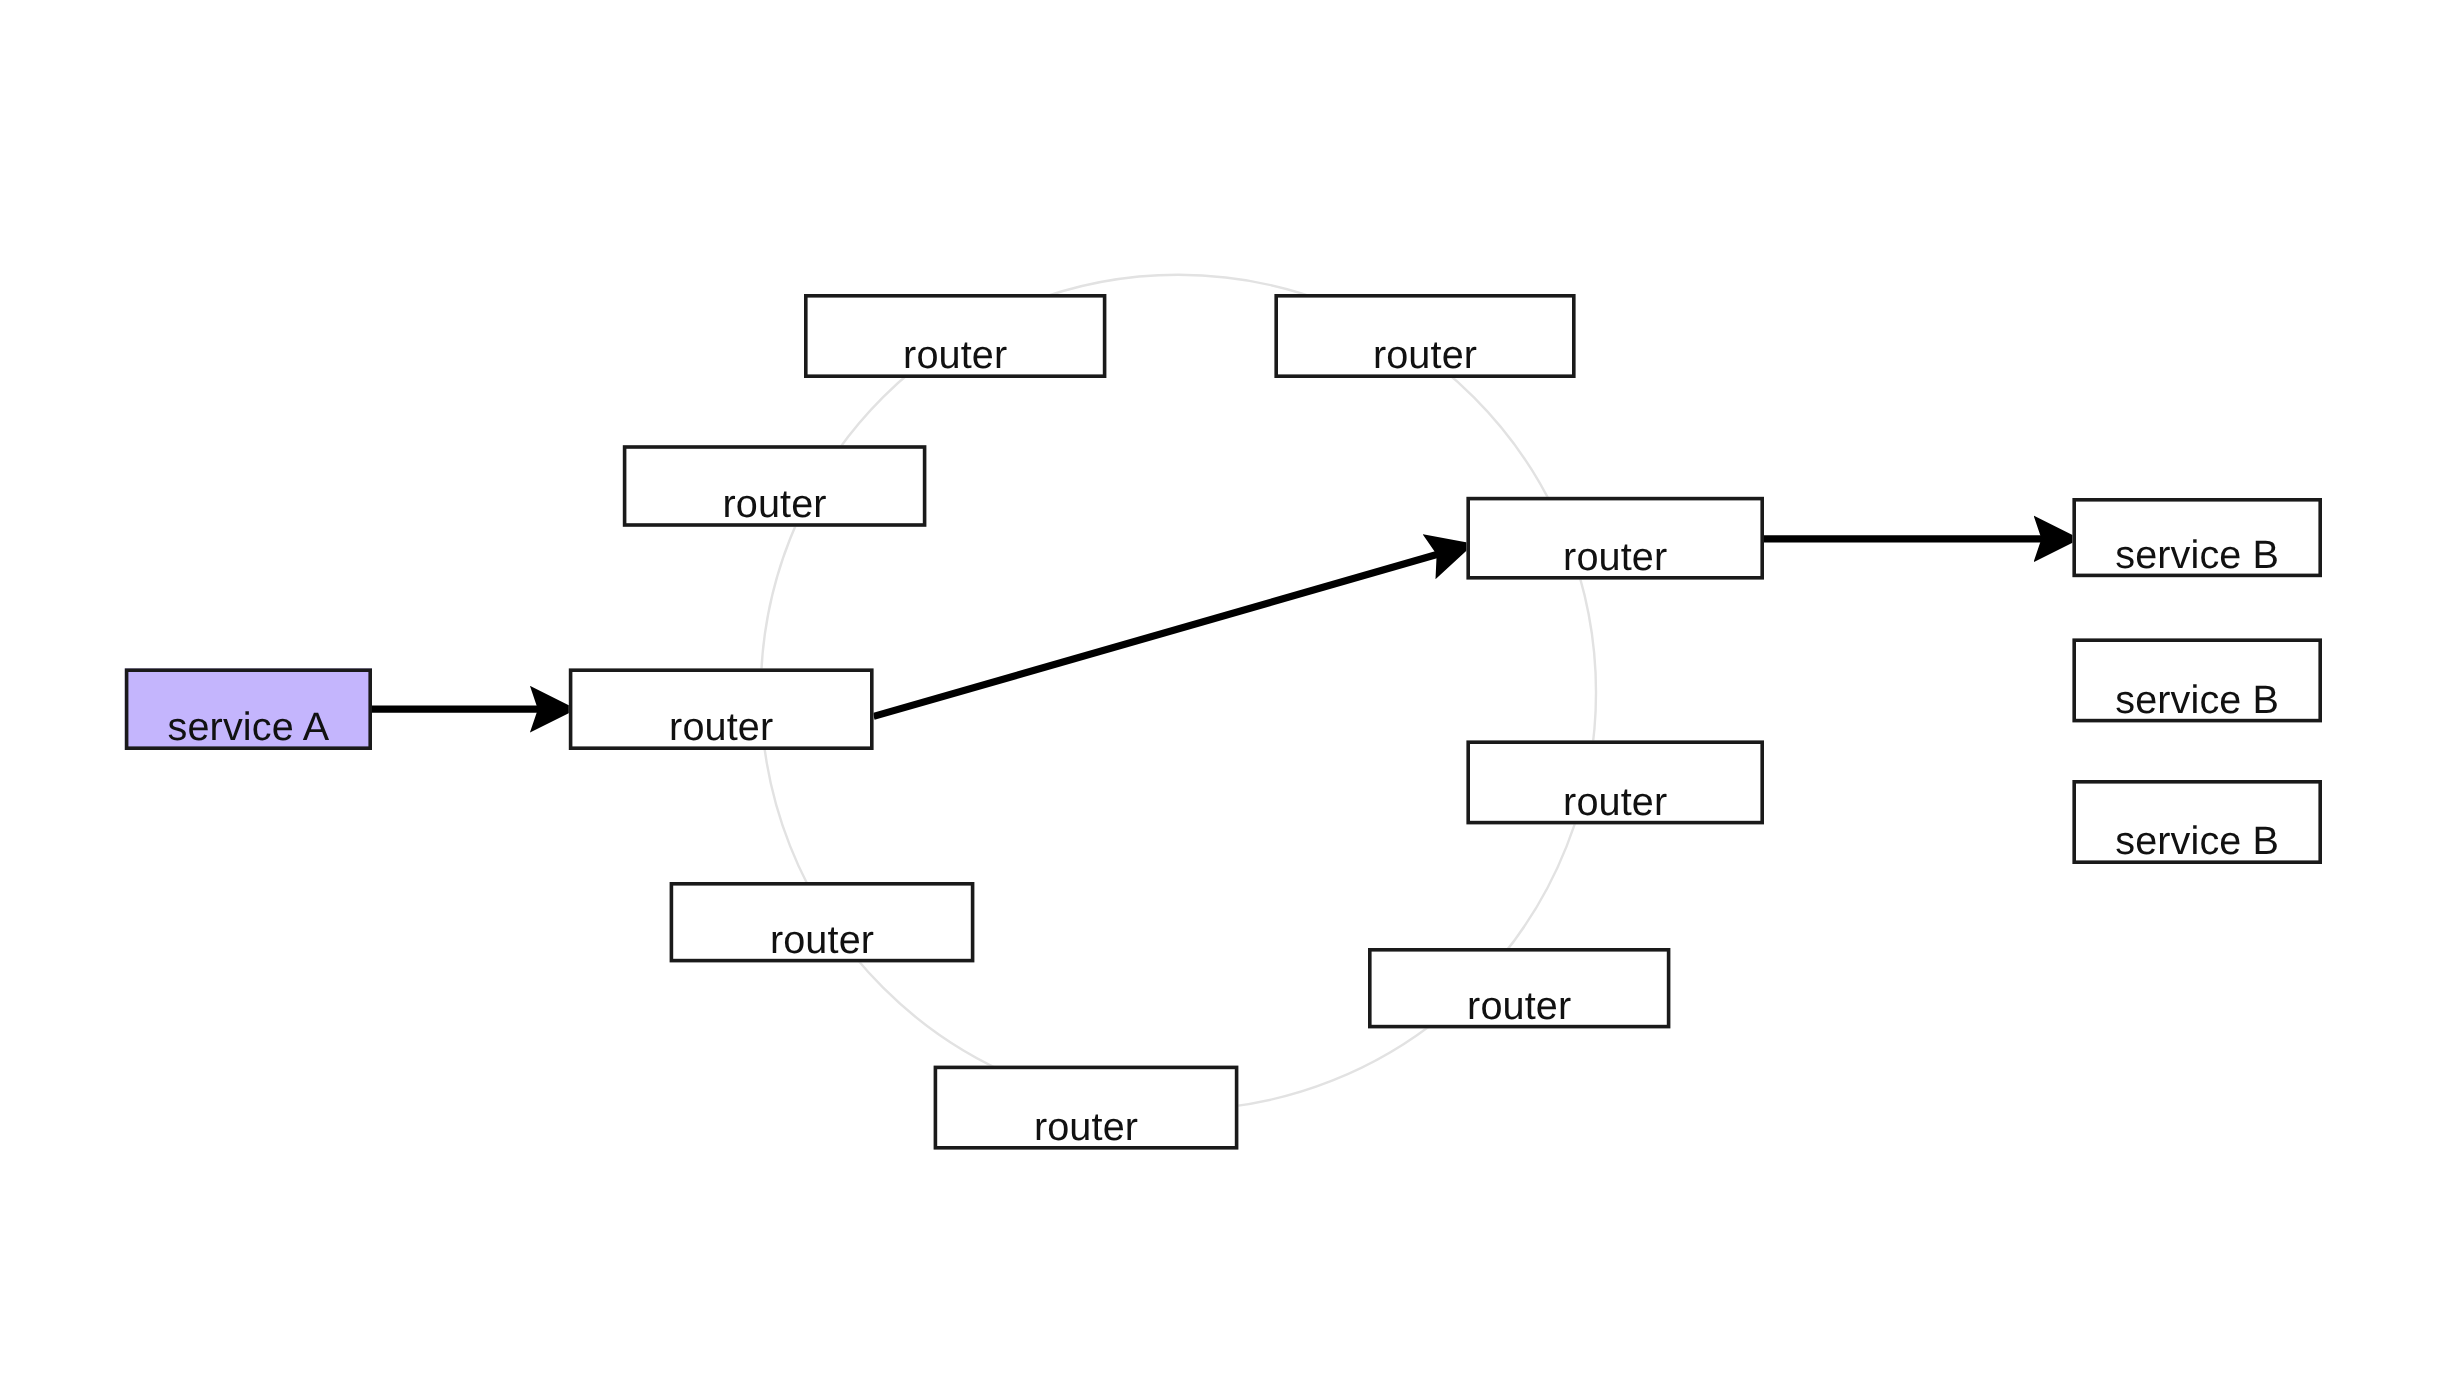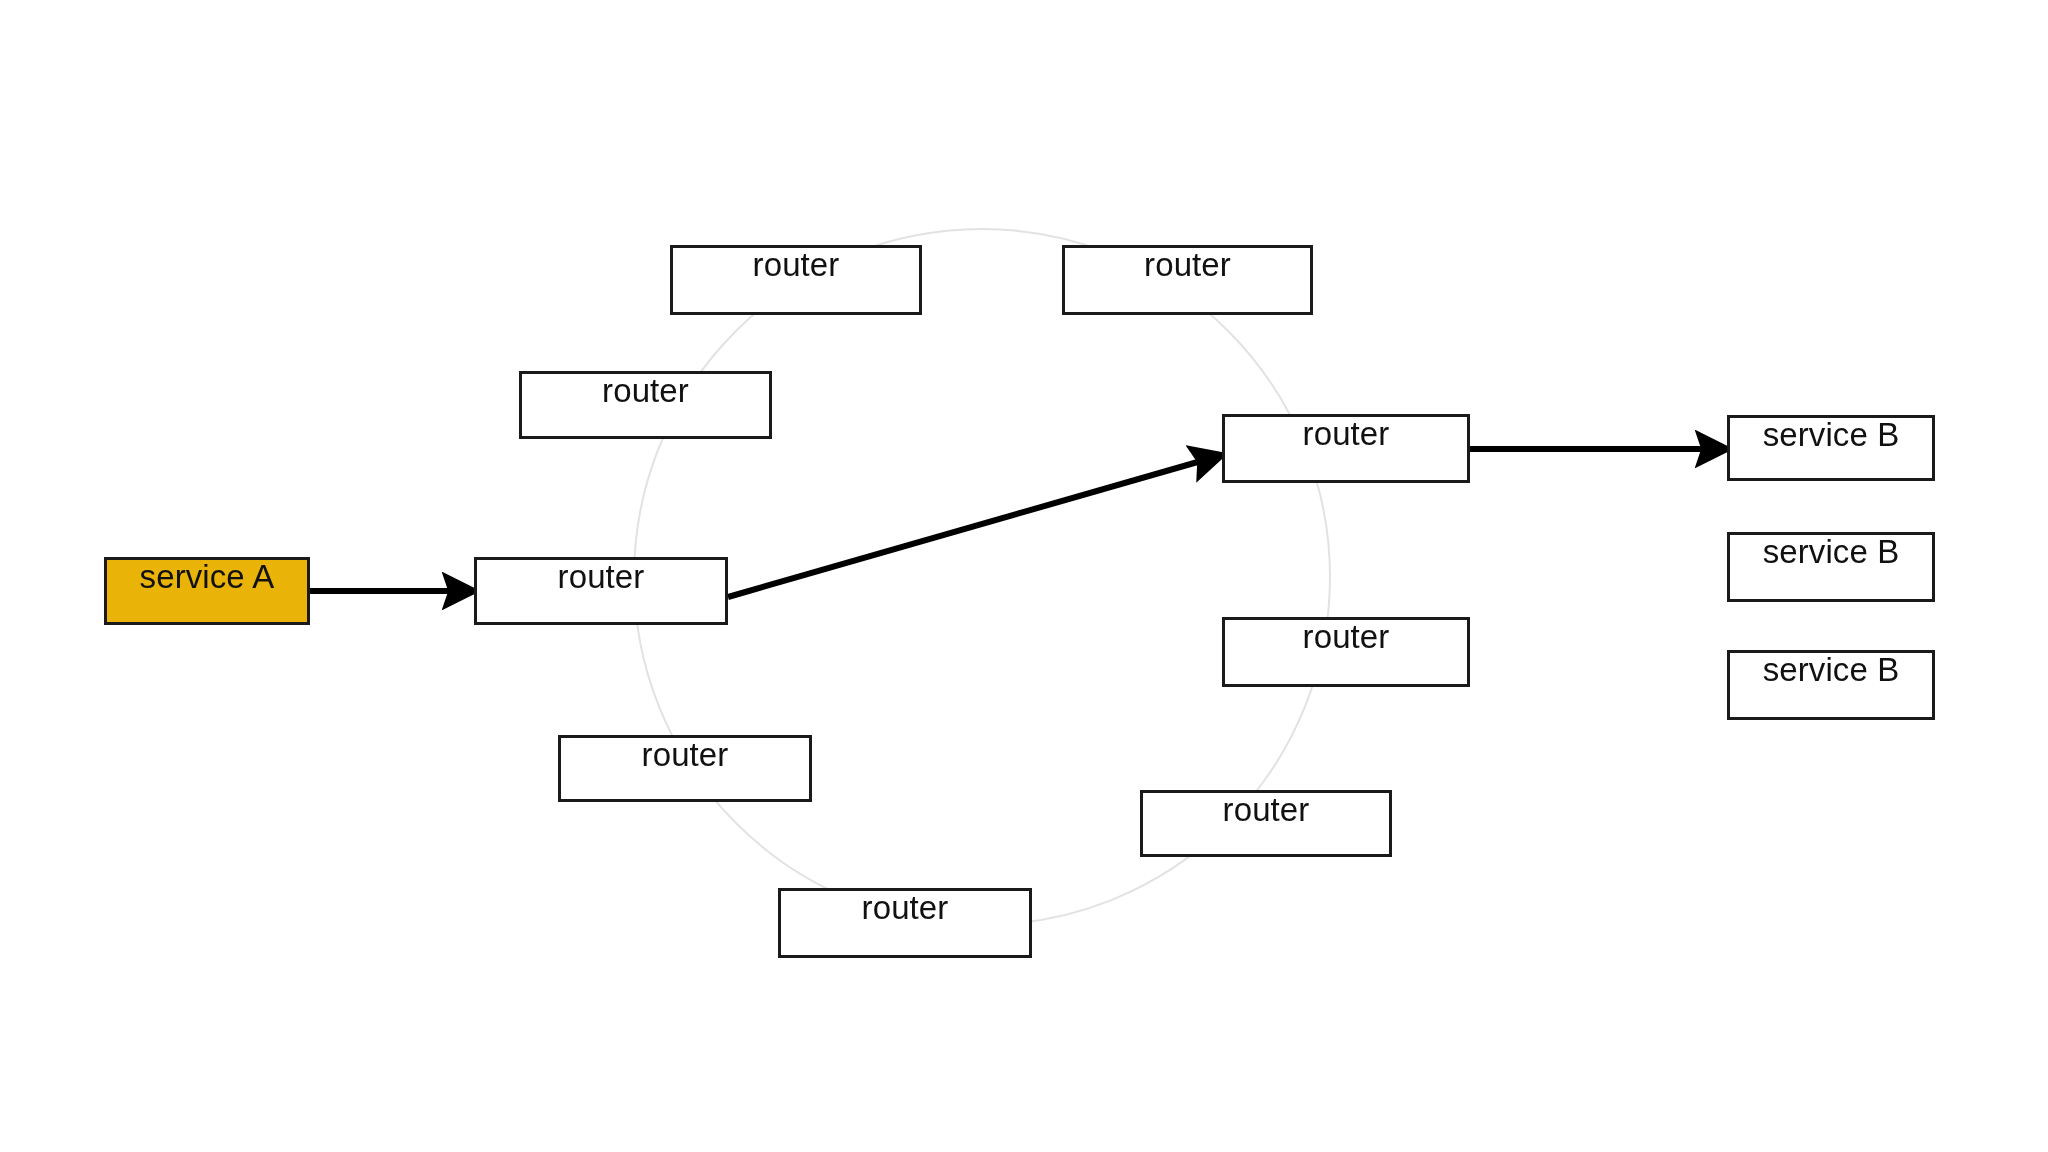--- a/index.html
+++ b/index.html
@@ -23,21 +23,21 @@
     width: 2048px;
     height: 1152px;
     pointer-events: none;
   }
   .node {
     position: absolute;
     box-sizing: border-box;
     background: #ffffff;
     border: 3px solid #0c4a6e;
     display: flex;
-    align-items: flex-start;
+    align-items: flex-end;
     justify-content: center;
     color: #111111;
     letter-spacing: 0.1px;
     white-space: nowrap;
     z-index: 3;
   }
   .node .node-label {
     font-size: 33px;
     line-height: 1;
     font-weight: 400;
@@ -59,21 +59,21 @@
     </defs>
     <circle id="ring-circle" cx="982" cy="577" r="348" fill="none" stroke="#e2e2e2" stroke-width="2"></circle>
     <g id="edges-group">
         <line x1="310" y1="591" x2="474" y2="591" stroke="#000000" stroke-width="6" stroke-linecap="butt" marker-end="url(#arrowhead)"></line>
         <line x1="728" y1="597" x2="1222" y2="455" stroke="#000000" stroke-width="6" stroke-linecap="butt" marker-end="url(#arrowhead)"></line>
         <line x1="1470" y1="449" x2="1727" y2="449" stroke="#000000" stroke-width="6" stroke-linecap="butt" marker-end="url(#arrowhead)"></line>
       </g>
   </svg>
 
   <div id="nodes-group">
-      <div class="node endpoint-node" style="left: 104px; top: 557px; width: 206px; height: 68px; border-color: rgb(26, 26, 26); background: #eab308;">
+      <div class="node endpoint-node" style="left: 104px; top: 557px; width: 206px; height: 68px; border-color: rgb(26, 26, 26); background: #c4b5fd;">
         <span class="node-label" style="color: rgb(17, 17, 17);">service A</span>
       </div>
       <div class="node ring-node" style="left: 474px; top: 557px; width: 254px; height: 68px; border-color: rgb(26, 26, 26); background: rgb(255, 255, 255);">
         <span class="node-label" style="color: rgb(17, 17, 17);">router</span>
       </div>
       <div class="node ring-node" style="left: 519px; top: 371px; width: 253px; height: 68px; border-color: rgb(26, 26, 26); background: rgb(255, 255, 255);">
         <span class="node-label" style="color: rgb(17, 17, 17);">router</span>
       </div>
       <div class="node ring-node" style="left: 670px; top: 245px; width: 252px; height: 70px; border-color: rgb(26, 26, 26); background: rgb(255, 255, 255);">
         <span class="node-label" style="color: rgb(17, 17, 17);">router</span>

